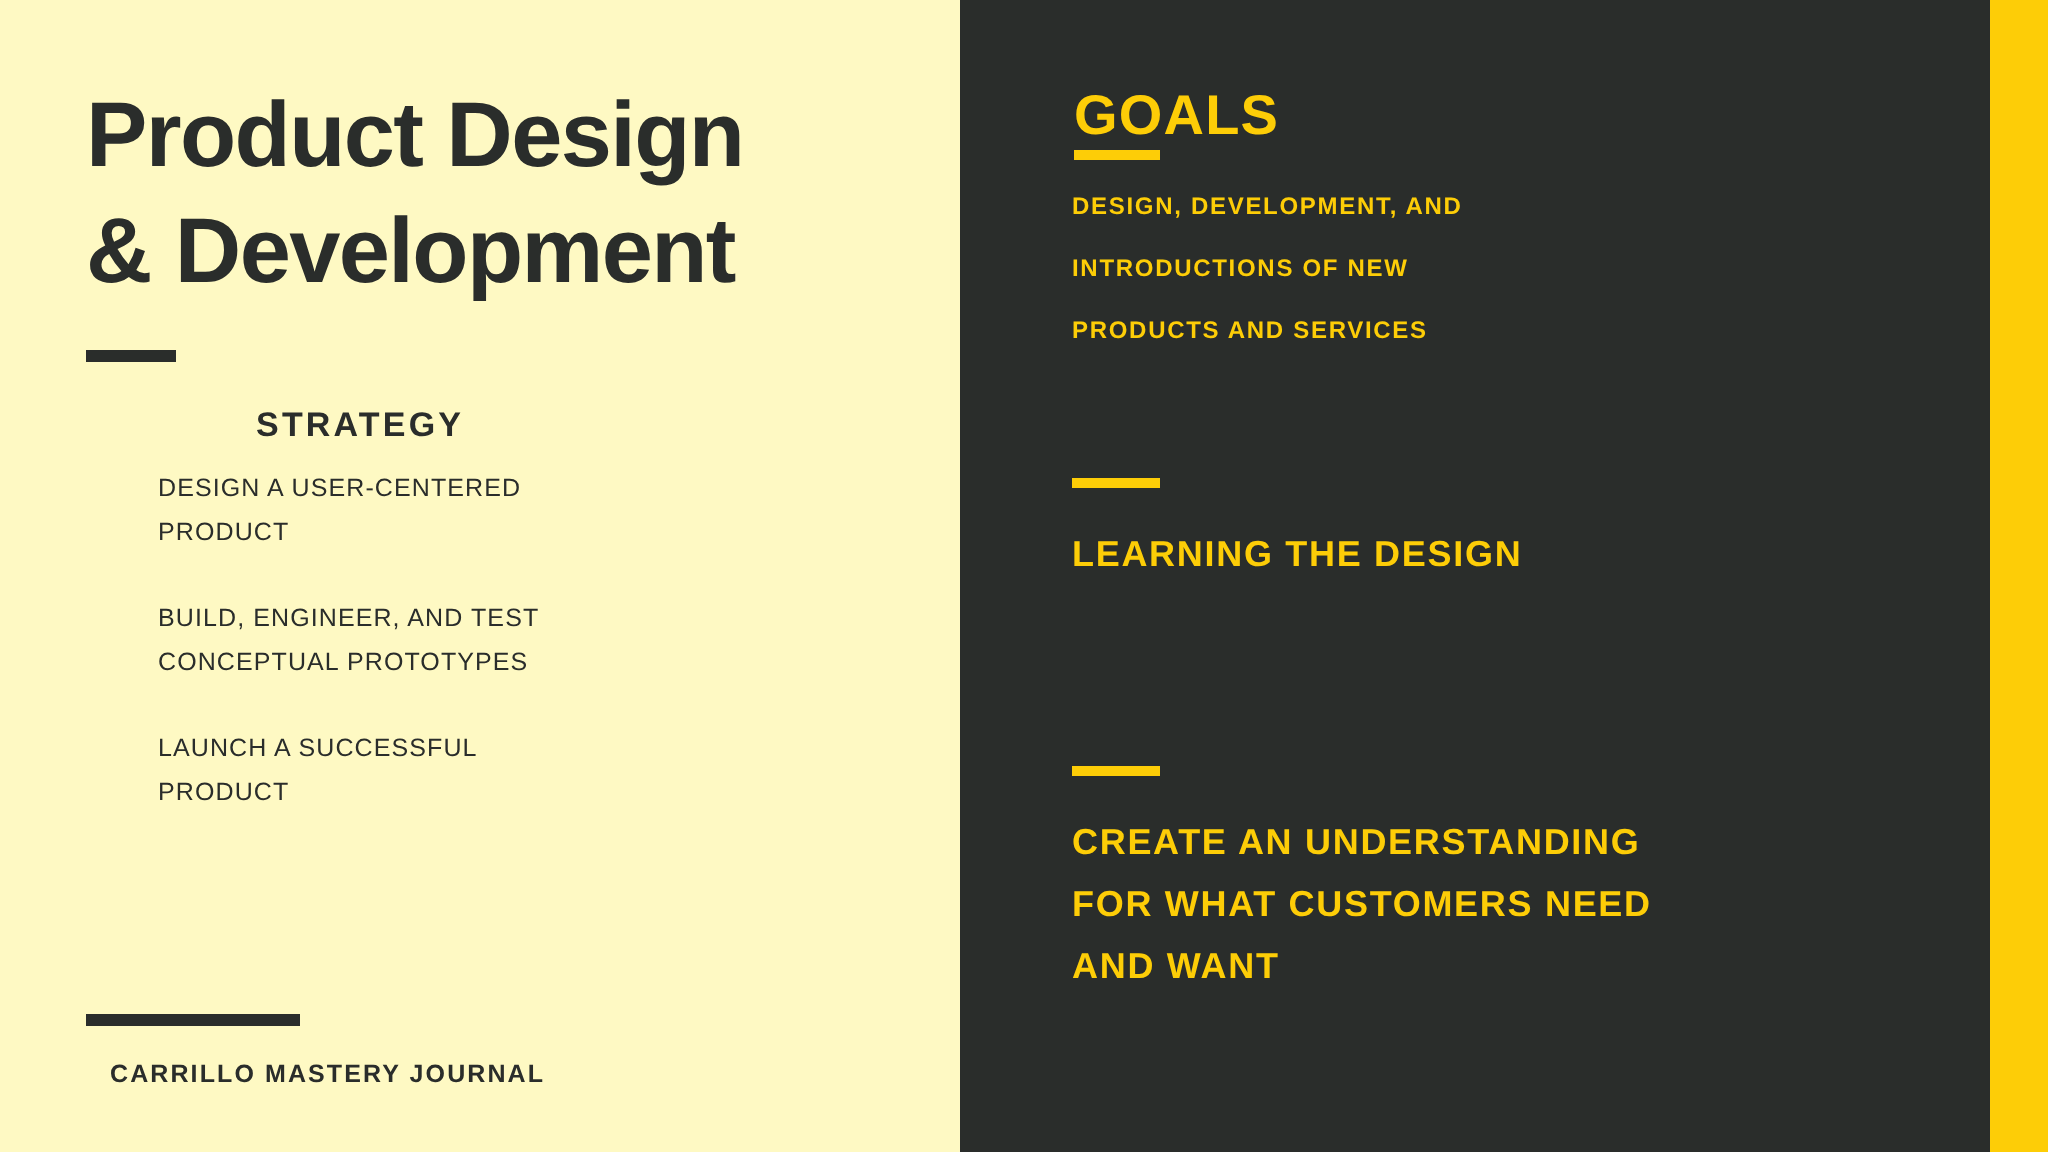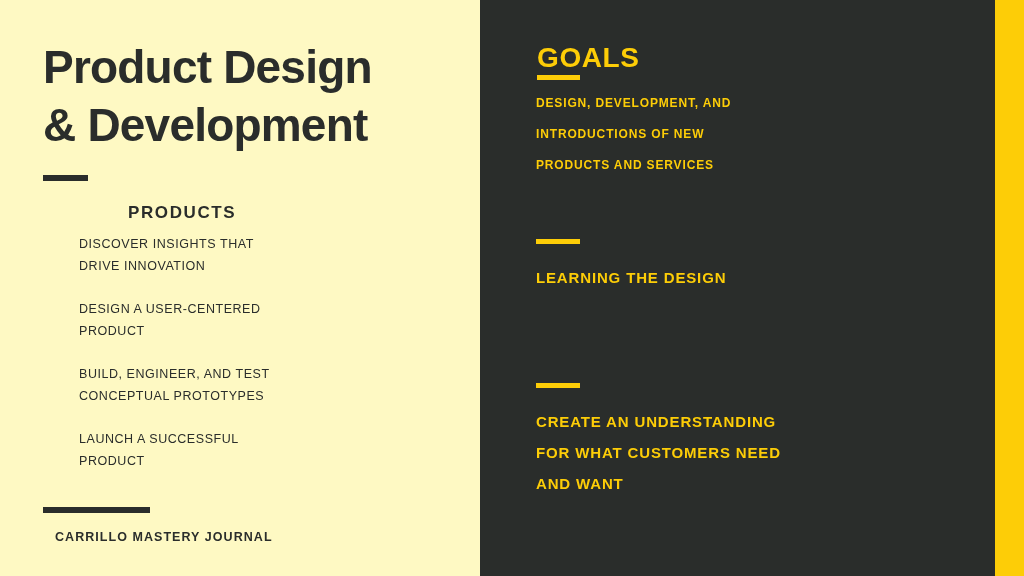--- a/index.html
+++ b/index.html
@@ -143,21 +143,21 @@
 
   .goal-block { position: absolute; left: 56px; width: 430px; }
   .goal-rule {
     width: 44px;
     height: 5px;
     background: #FDCD07;
     margin-bottom: 18px;
   }
   .goal-text {
     color: #FDCD07;
-    font-size: 15px;
+    font-size: 18px;
     font-weight: 700;
     letter-spacing: 0.85px;
     line-height: 31px;
   }
   .goal-text .ln { display: block; white-space: nowrap; }
 
   #goal-block-1 { top: 239px; }
   #goal-block-2 { top: 383px; }
 </style>
 </head>
@@ -167,28 +167,24 @@
 
   <div id="left-panel">
 
     <div id="slide-title">
       <span class="title-line">Product Design</span>
       <span class="title-line">&amp; Development</span>
     </div>
 
     <div id="title-rule"></div>
 
-    <div id="strategy-heading">PRODUCTS</div>
+    <div id="strategy-heading">STRATEGY</div>
 
     <div id="strategy-list">
 
-      <div class="strategy-item">
-        <span class="ln">DISCOVER INSIGHTS THAT</span>
-        <span class="ln">DRIVE INNOVATION</span>
-      </div>
 
       <div class="strategy-item">
         <span class="ln">DESIGN A USER-CENTERED</span>
         <span class="ln">PRODUCT</span>
       </div>
 
       <div class="strategy-item">
         <span class="ln">BUILD, ENGINEER, AND TEST</span>
         <span class="ln">CONCEPTUAL PROTOTYPES</span>
       </div>

